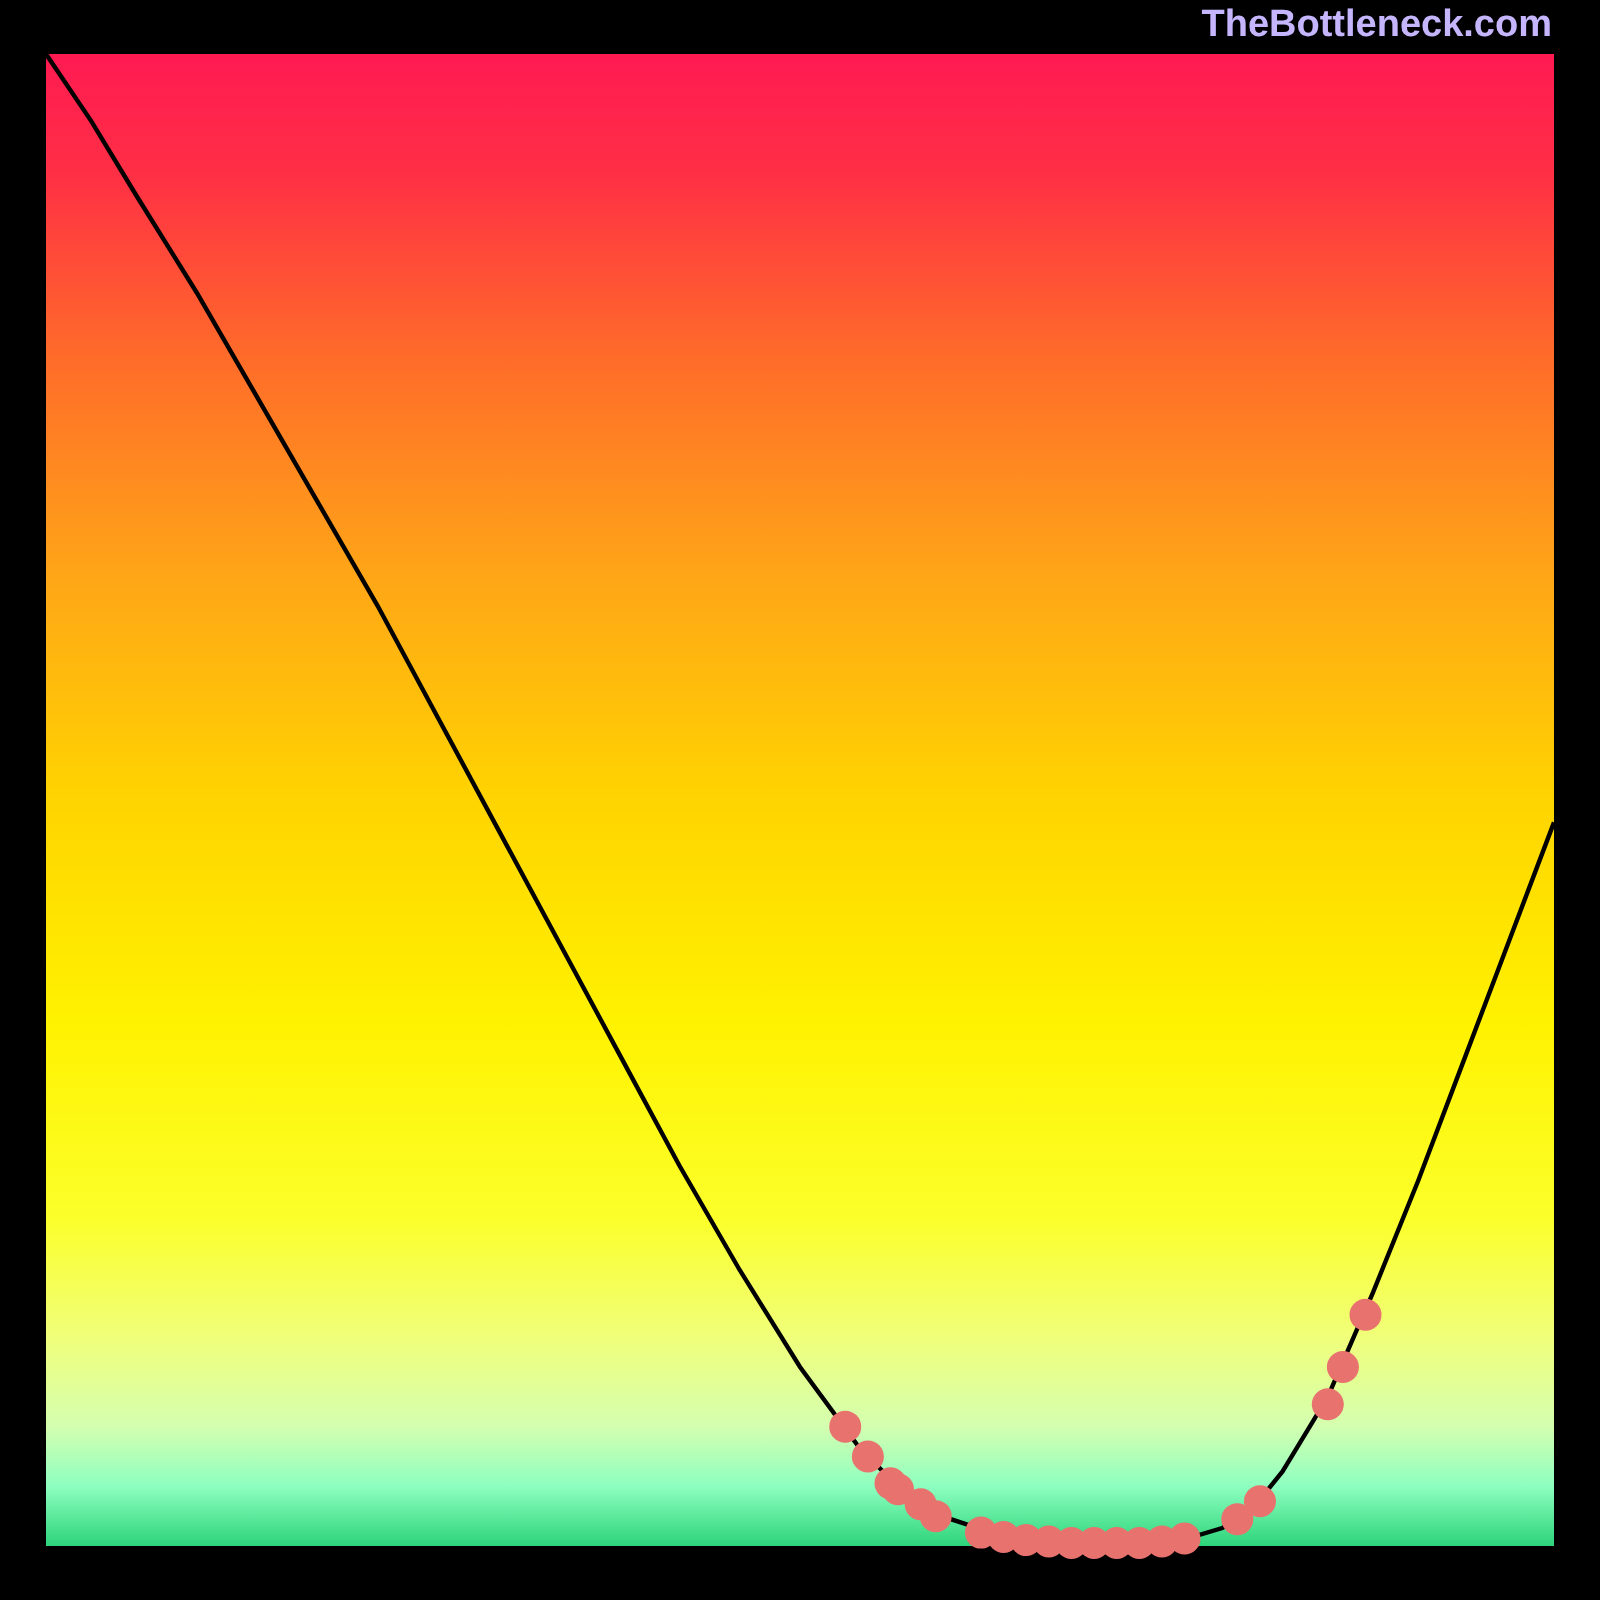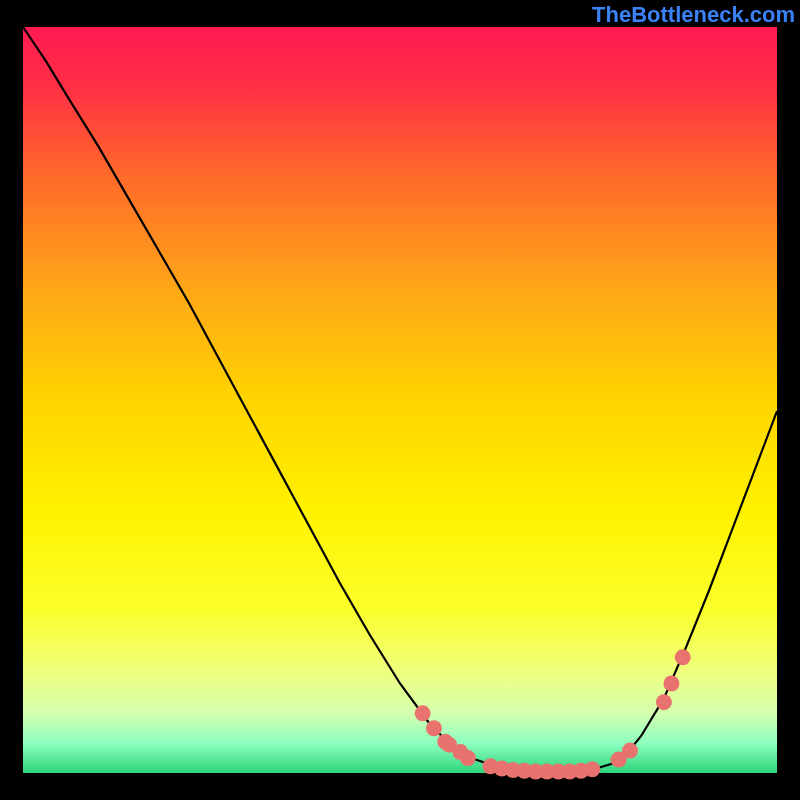--- a/index.html
+++ b/index.html
@@ -12,25 +12,25 @@
   }
   .chart-container {
     position: relative;
     width: 800px;
     height: 800px;
     background: #000000;
   }
   .watermark {
     position: absolute;
     top: 2px;
-    right: 5px;
+    right: 24px;
     font-family: Arial, Helvetica, sans-serif;
-    font-size: 22px;
+    font-size: 19px;
     font-weight: bold;
-    color: #3b82f6;
+    color: #c4b5fd;
     letter-spacing: 0px;
     z-index: 10;
   }
   svg {
     position: absolute;
     top: 0;
     left: 0;
   }
 </style>
 </head>

